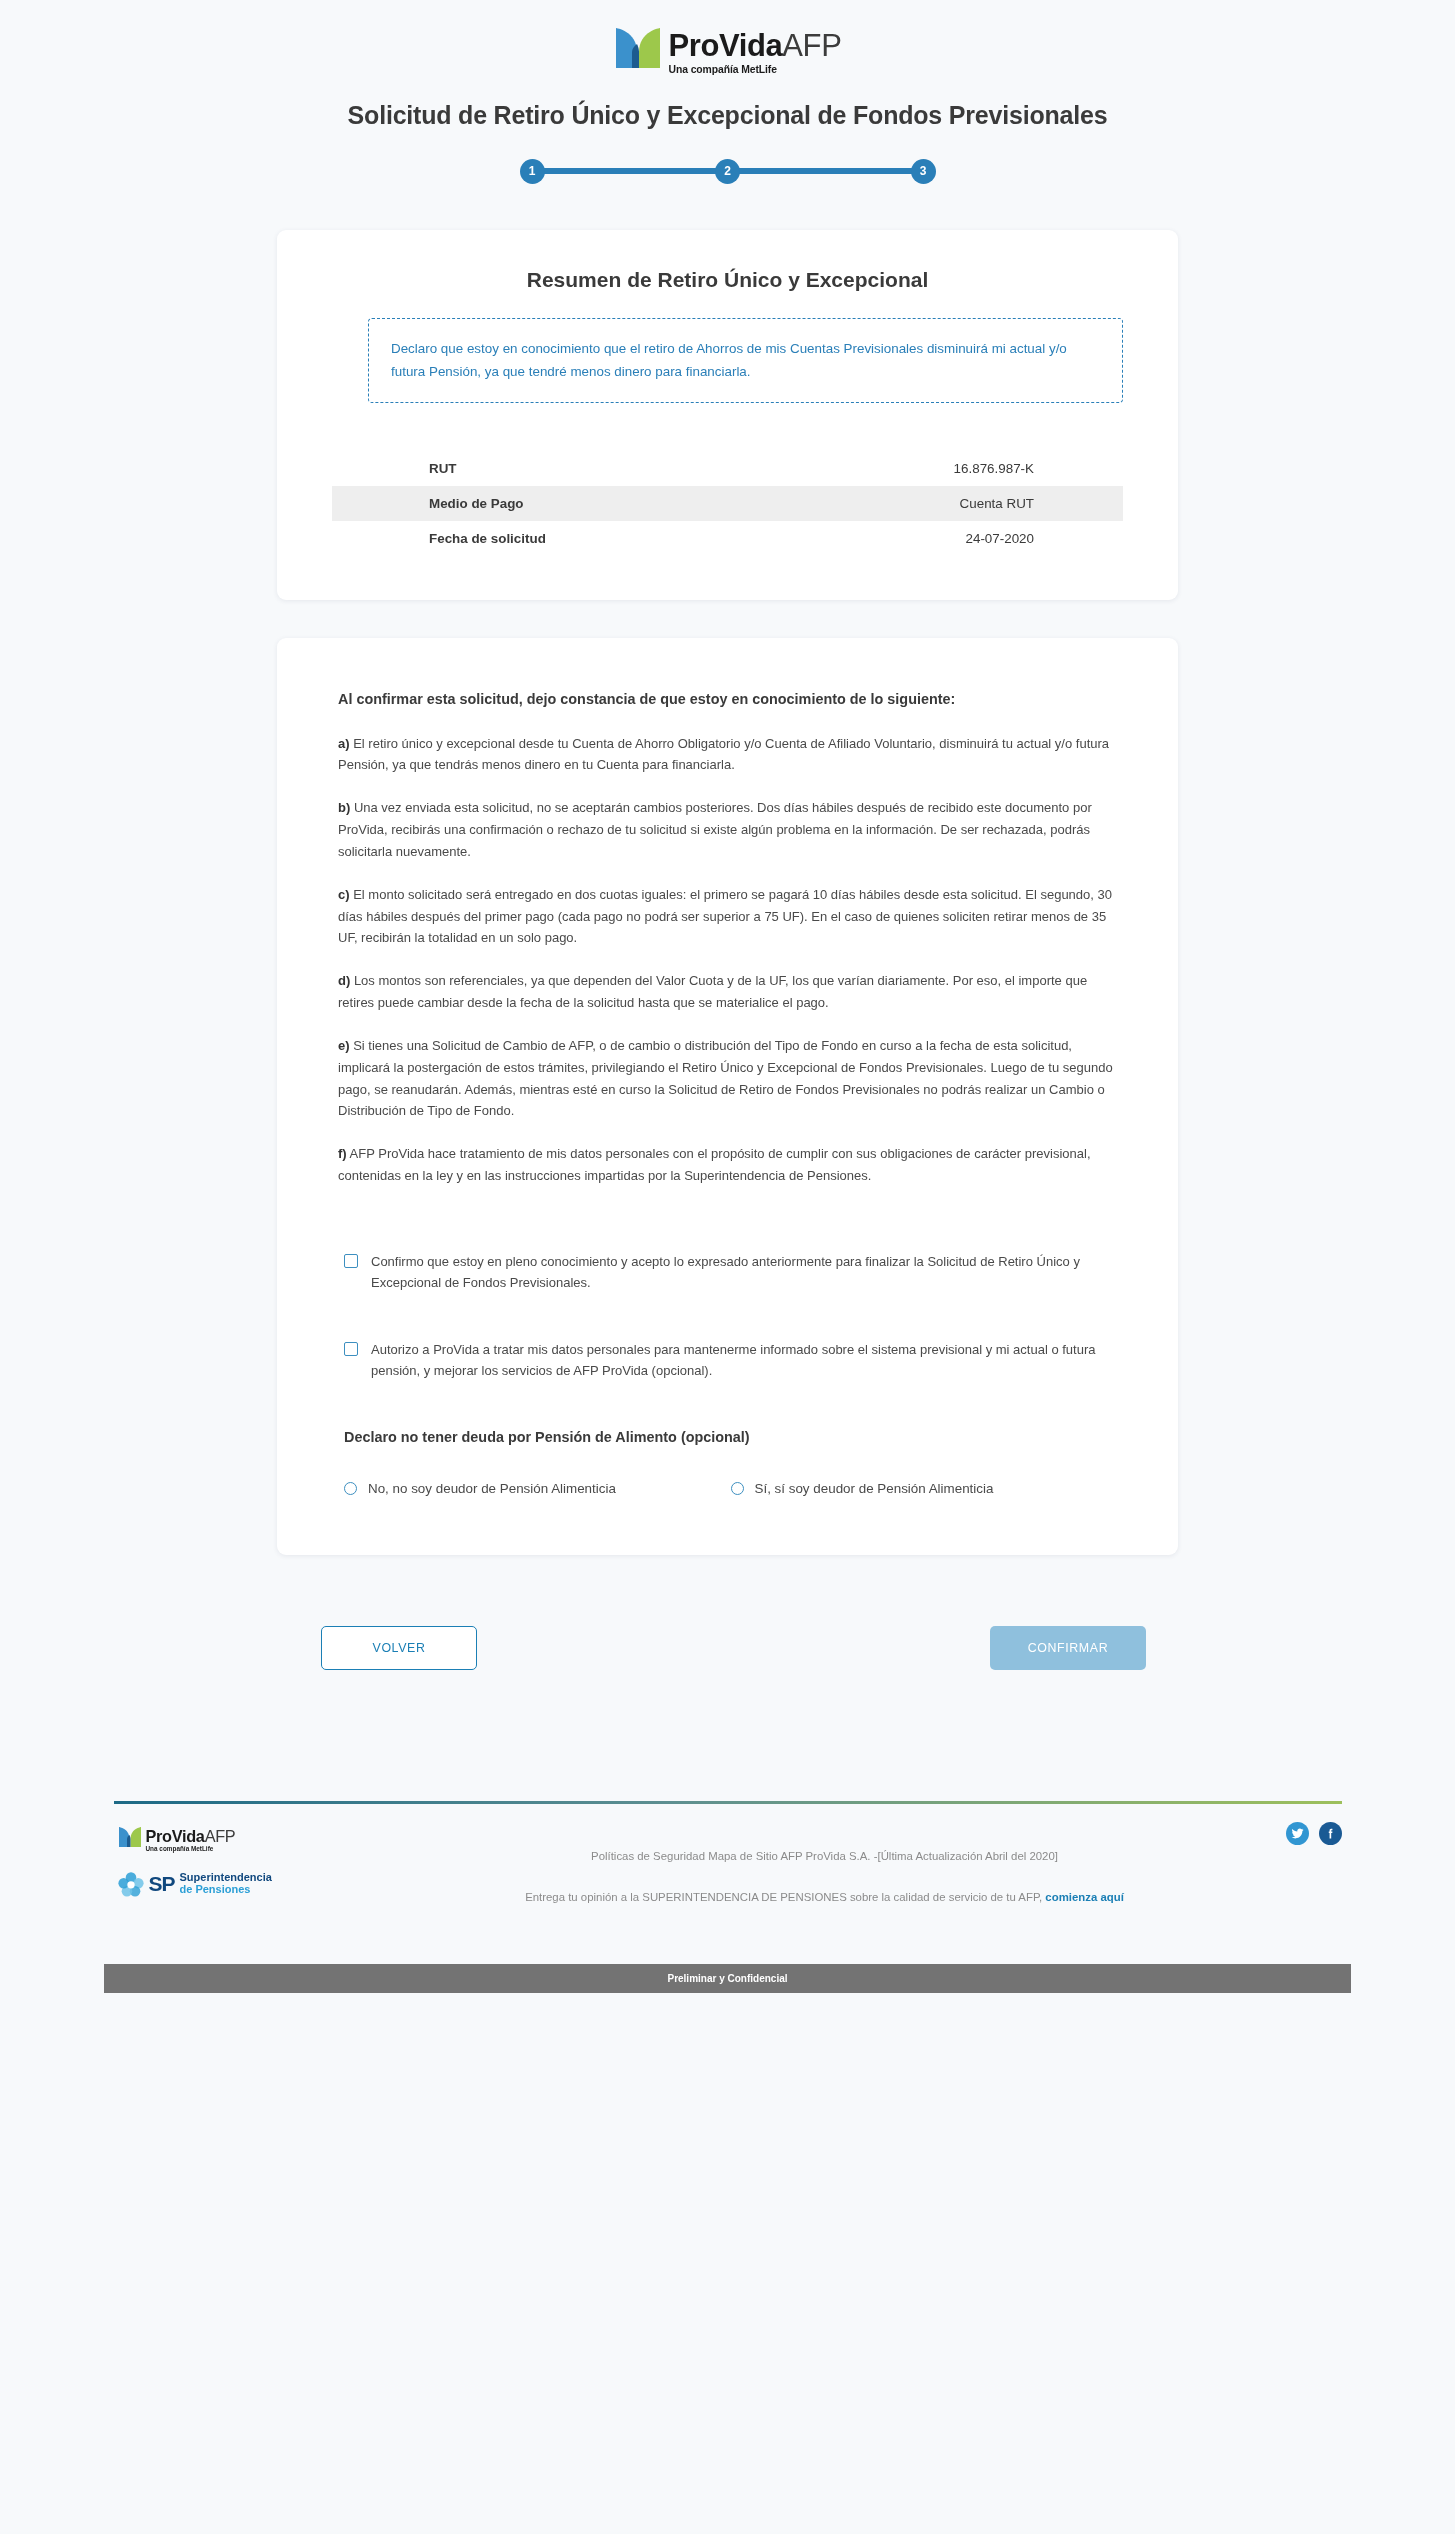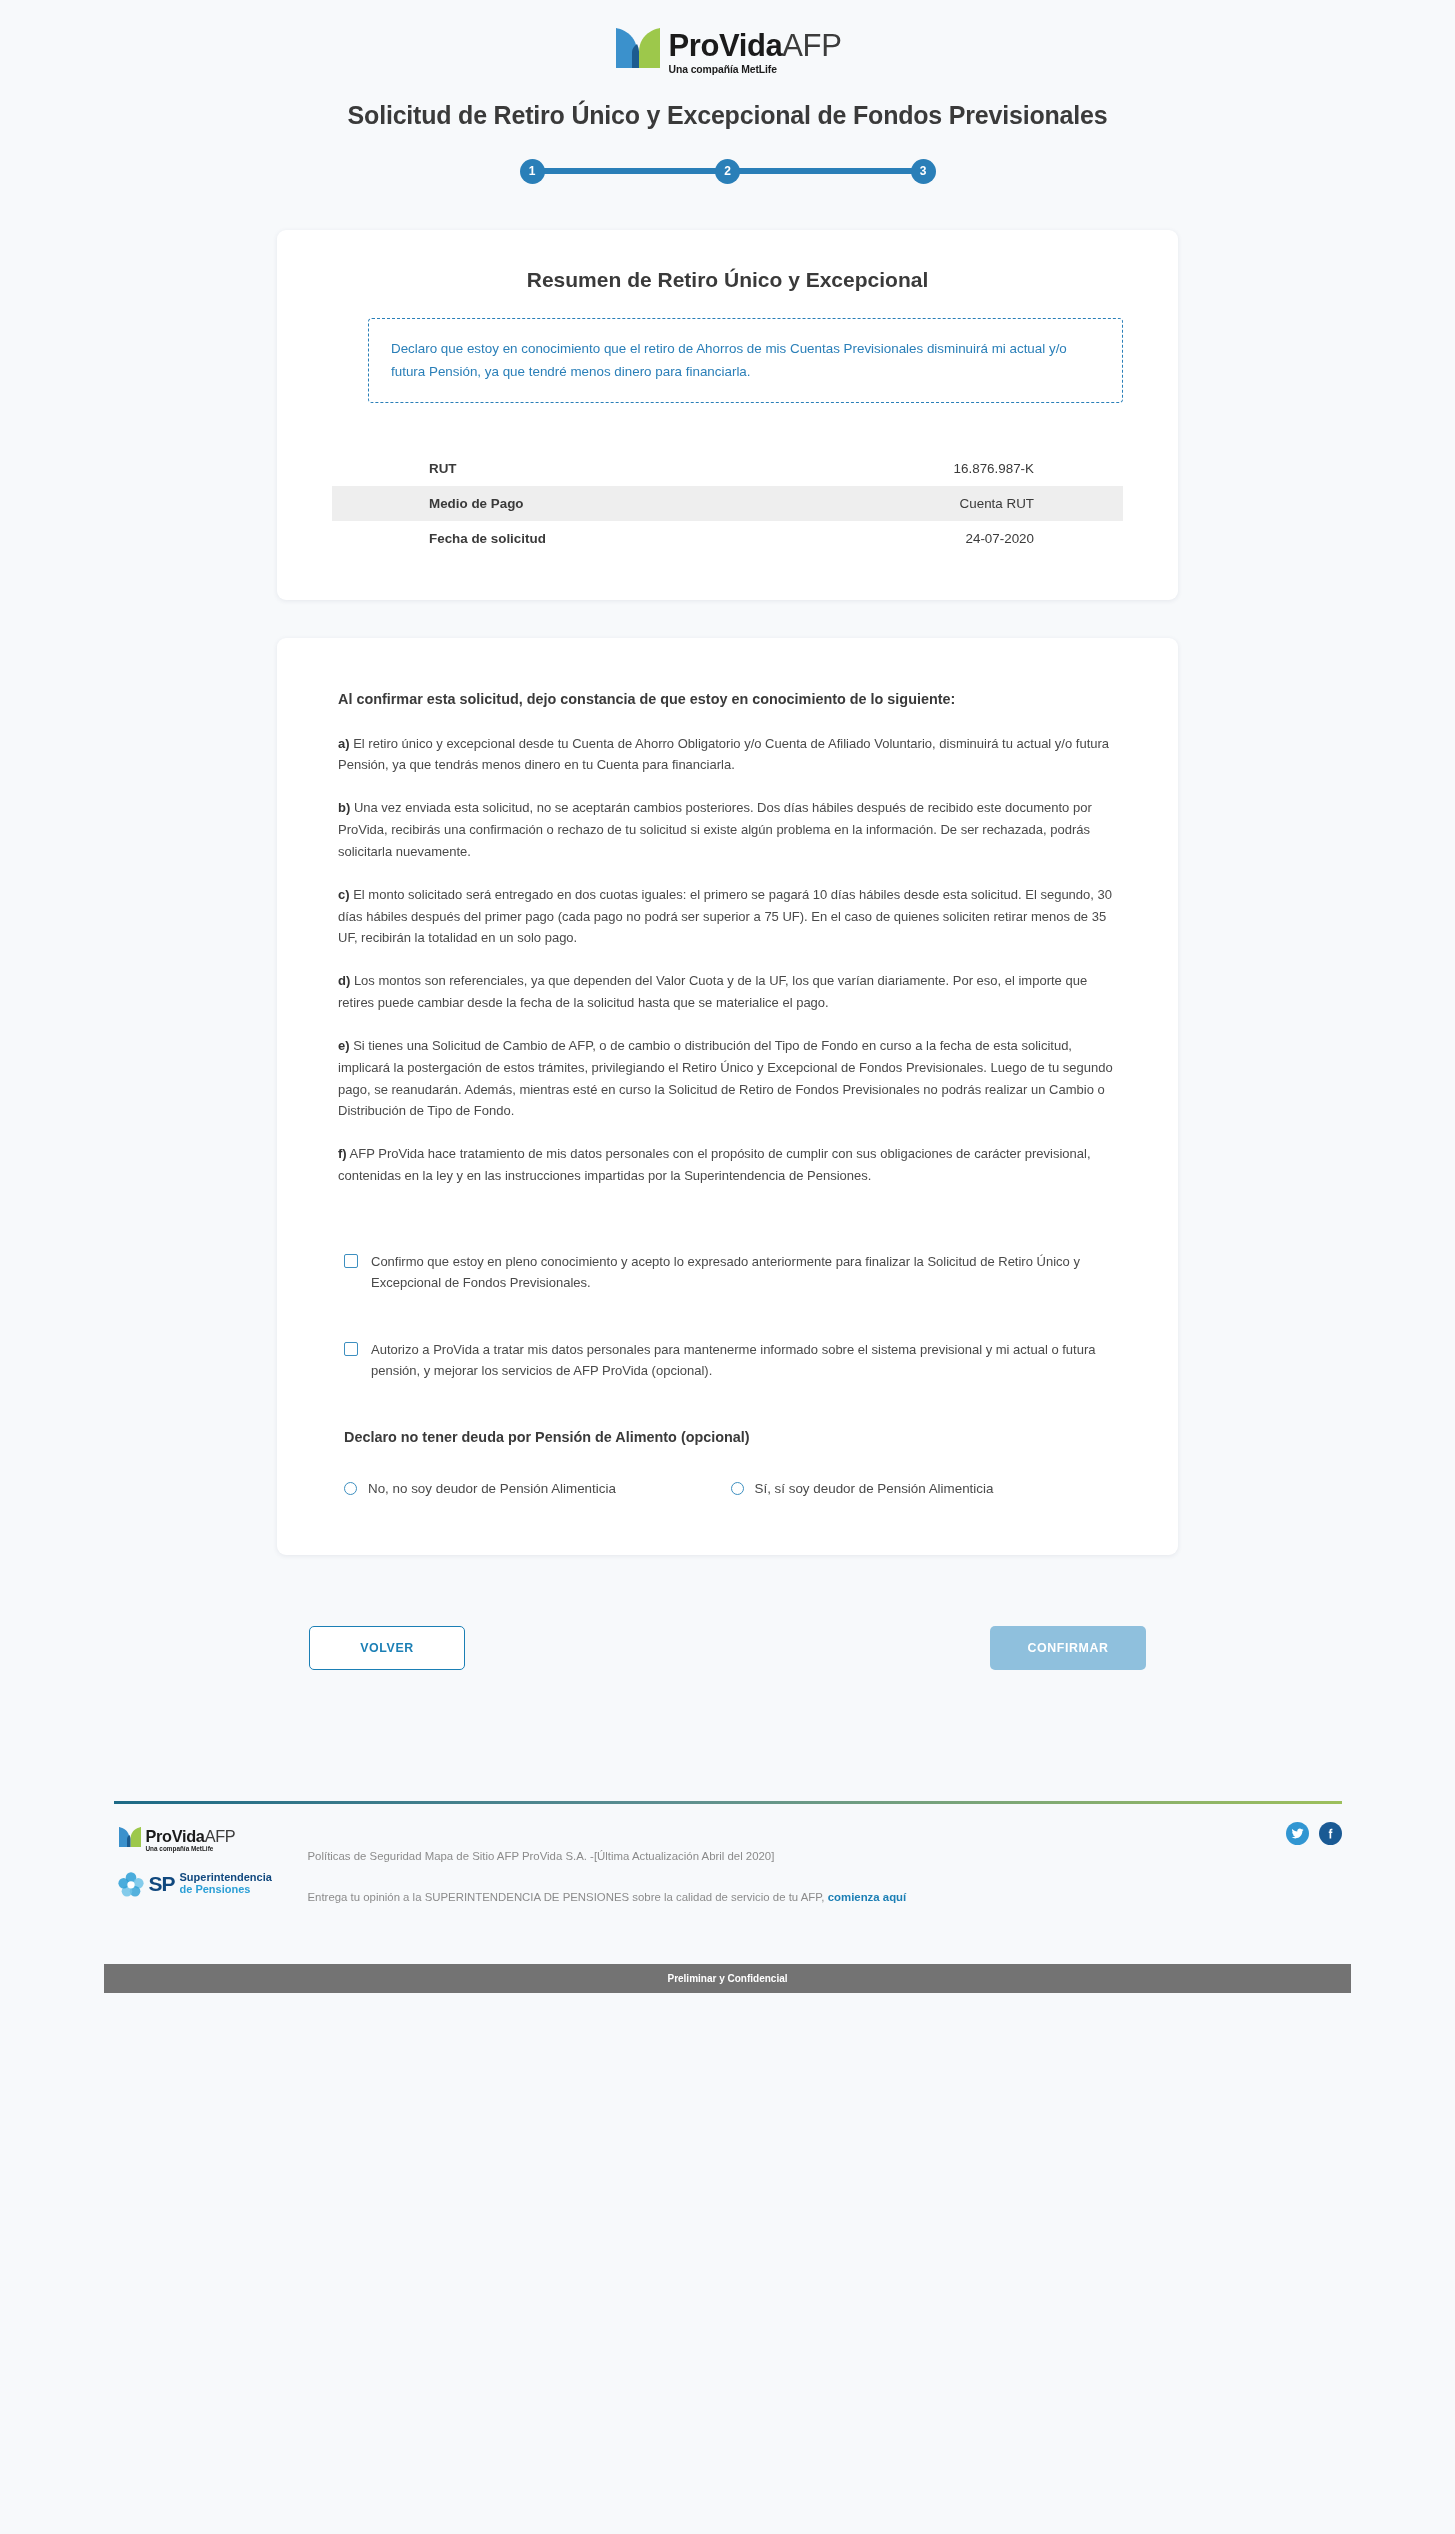--- a/index.html
+++ b/index.html
@@ -226,28 +226,29 @@
   
   .actions {
     width: 901px;
     margin: 71px auto 0;
     display: flex;
     justify-content: space-between;
     padding: 0 32px;
   }
   .btn {
     font-size: 12.4px;
-    font-weight: 700;
+    font-weight: 400;
     letter-spacing: 0.6px;
     border-radius: 5px;
     width: 156px;
     height: 44px;
     display: flex;
     align-items: center;
     justify-content: center;
+    margin-left: 12px;
   }
   .btn-back {
     background: #ffffff;
     border: 1.6px solid #1b7fb5;
     color: #1b7fb5;
   }
   .btn-confirm {
     background: #8fc0dd;
     border: none;
     color: #ffffff;
@@ -297,20 +298,21 @@
   .sp-flower { width: 26px; height: 26px; display: block; }
   .sp-sp { font-size: 21px; font-weight: 700; color: #10487e; letter-spacing: -1px; }
   .sp-words { line-height: 1.08; }
   .sp-l1 { font-size: 11px; font-weight: 700; color: #10487e; }
   .sp-l2 { font-size: 11px; font-weight: 700; color: #2b9fd6; }
 
   .footer-text {
     flex: 1;
     padding-top: 24px;
     padding-left: 8px;
+    text-align: center;
   }
   .footer-links {
     font-size: 11.4px;
     color: #8b8b8b;
   }
   .footer-opinion {
     margin-top: 29px;
     font-size: 11.4px;
     color: #8b8b8b;
   }

